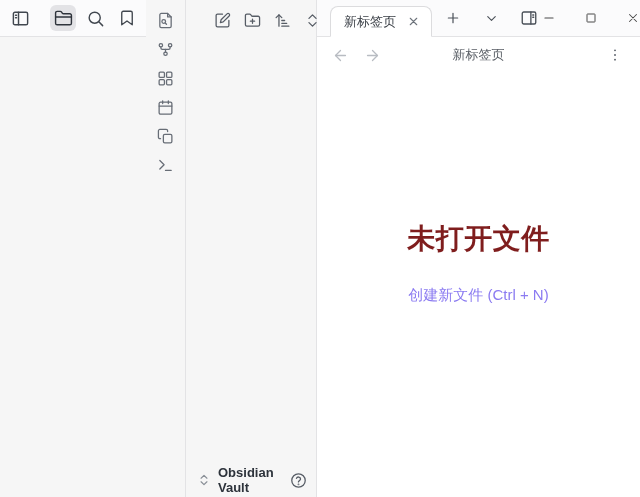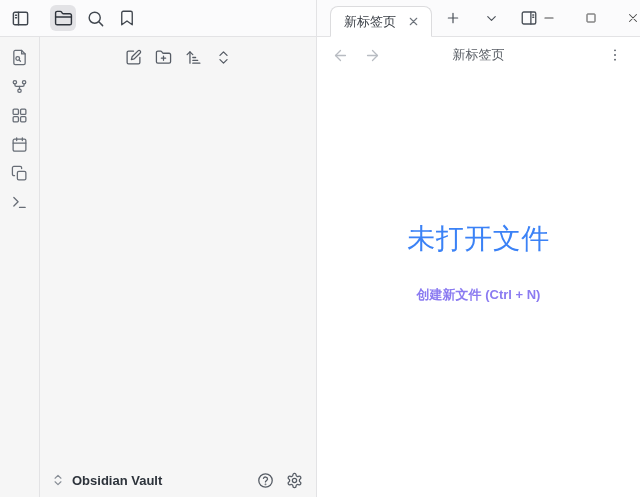--- a/index.html
+++ b/index.html
@@ -21,21 +21,21 @@
   }
   svg{display:block;}
   .icon-btn{
     display:flex;align-items:center;justify-content:center;
     width:26px;height:26px;border-radius:6px;color:var(--icon-dark);
     flex:none;cursor:default;
   }
   .icon-btn.active{background:#e3e3e6;color:#2f343c;}
 
   
-  .left{width:317px;height:497px;border-right:1px solid var(--border);display:flex;flex-direction:column;background:var(--bg-panel);}
+  .left{width:317px;height:497px;border-right:1px solid var(--border);display:flex;flex-direction:row;background:var(--bg-panel);}
   .left-topbar{
     height:37px;flex:none;background:var(--bg-top);border-bottom:1px solid var(--border);
     display:flex;align-items:center;padding-left:7px;
   }
   .left-topbar .gap{width:11px;}
   .left-topbar .icon-btn{margin-right:6px;}
   .left-body{flex:1;display:flex;min-height:0;}
   .ribbon{
     width:40px;flex:none;background:var(--bg-panel);border-right:1px solid var(--border);
     display:flex;flex-direction:column;align-items:center;padding-top:8px;gap:5px;
@@ -84,25 +84,25 @@
     position:absolute;left:0;right:0;text-align:center;
     font-size:13px;color:#5b6067;pointer-events:none;
   }
   .view-more{margin-left:auto;color:#565c65;}
 
   .content{
     flex:1;display:flex;flex-direction:column;align-items:center;justify-content:center;
     transform:translateY(-16px);
   }
   .empty-title{
-    font-size:28px;font-weight:400;color:#3b82f6;margin-bottom:28px;
+    font-size:28px;font-weight:700;color:#7f1d1d;margin-bottom:28px;
     letter-spacing:.5px;
   }
   .empty-link{
-    font-size:13px;color:var(--accent);text-decoration:none;margin-bottom:14px;cursor:pointer;font-weight:bold;
+    font-size:15px;color:var(--accent);text-decoration:none;margin-bottom:14px;cursor:pointer;
   }
 </style>
 </head>
 <body>
 
 <div class="left">
 
   <div class="left-topbar">
     <div class="icon-btn">
       <span>

